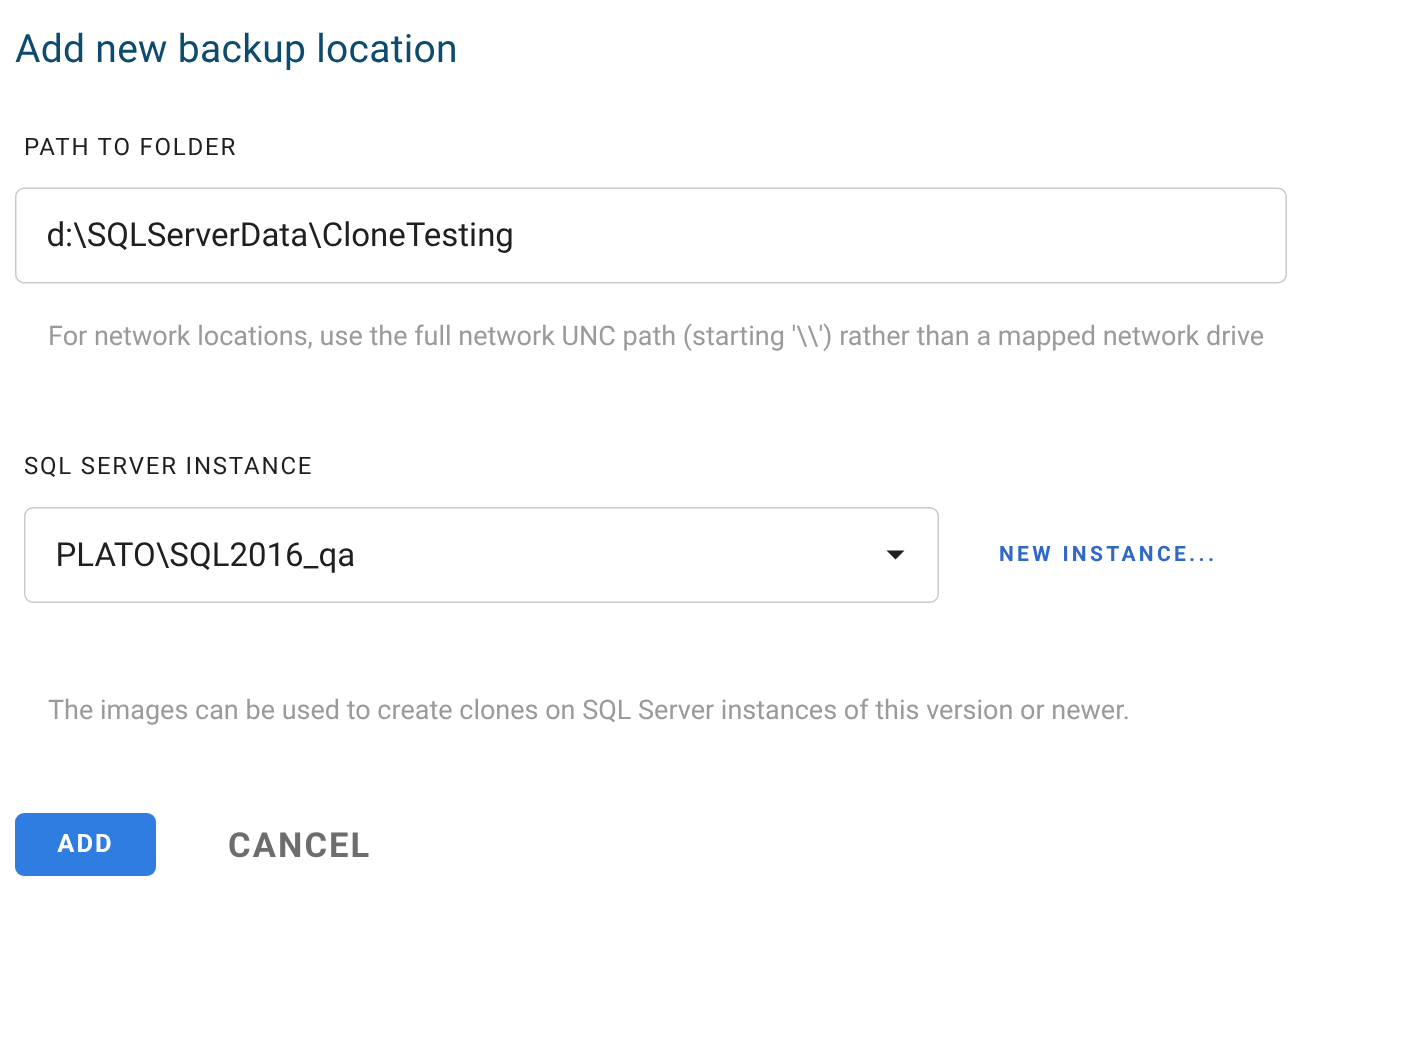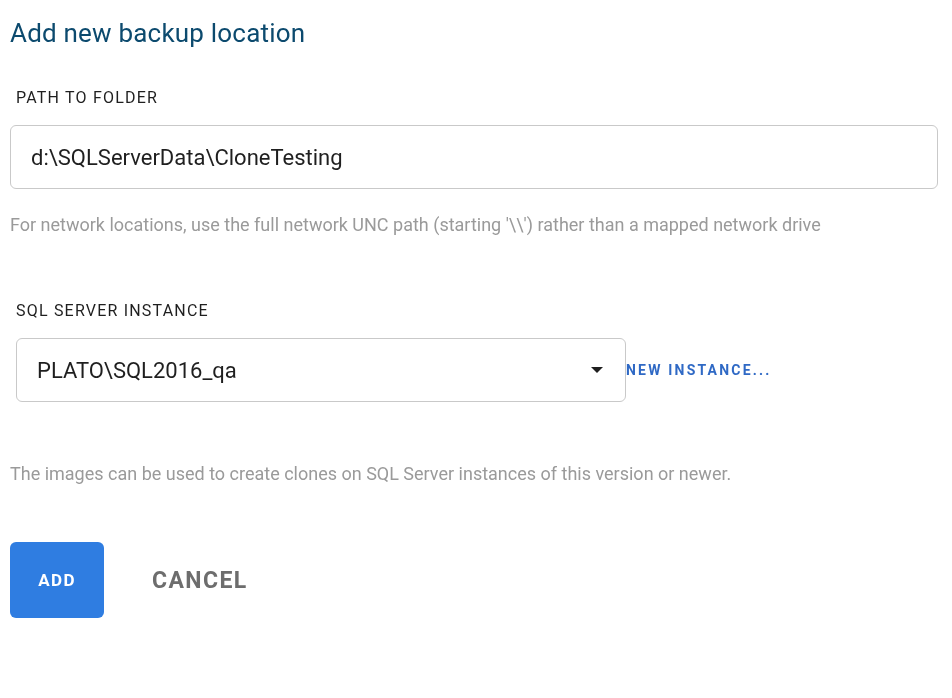--- a/index.html
+++ b/index.html
@@ -24,42 +24,43 @@
     }
     .section-label {
       font-size: 16px;
       font-weight: 400;
       letter-spacing: 1.2px;
       color: #1f1f1f;
       margin-bottom: 18px;
       margin-left: 6px;
     }
     .text-input {
-      width: 928px;
+      width: 848px;
       height: 64px;
       padding: 0 20px;
       font-size: 22px;
       color: #1f1f1f;
       border: 1px solid #c9c9c9;
       border-radius: 6px;
       outline: none;
       background: #ffffff;
       font-family: inherit;
     }
     .helper-text {
       font-size: 18px;
       color: #9a9a9a;
       line-height: 2.0;
       margin-top: 18px;
-      margin-left: 0;
+      margin-left: 22px;
       margin-right: 30px;
     }
     .instance-row {
       display: flex;
       align-items: center;
+      gap: 40px;
       margin-left: 6px;
     }
     .select-wrap {
       position: relative;
       width: 610px;
     }
     .select-input {
       width: 100%;
       height: 64px;
       padding: 0 50px 0 20px;
@@ -101,21 +102,21 @@
       margin-top: 50px;
     }
     .primary-button {
       background: #2f7de1;
       color: #ffffff;
       font-size: 17px;
       font-weight: 700;
       letter-spacing: 1.4px;
       border: none;
       border-radius: 6px;
-      height: 76px;
+      height: 42px;
       padding: 0 26px;
       cursor: pointer;
       font-family: inherit;
       min-width: 94px;
     }
     .secondary-button {
       background: none;
       color: #6d6d6d;
       font-size: 23px;
       font-weight: 700;

